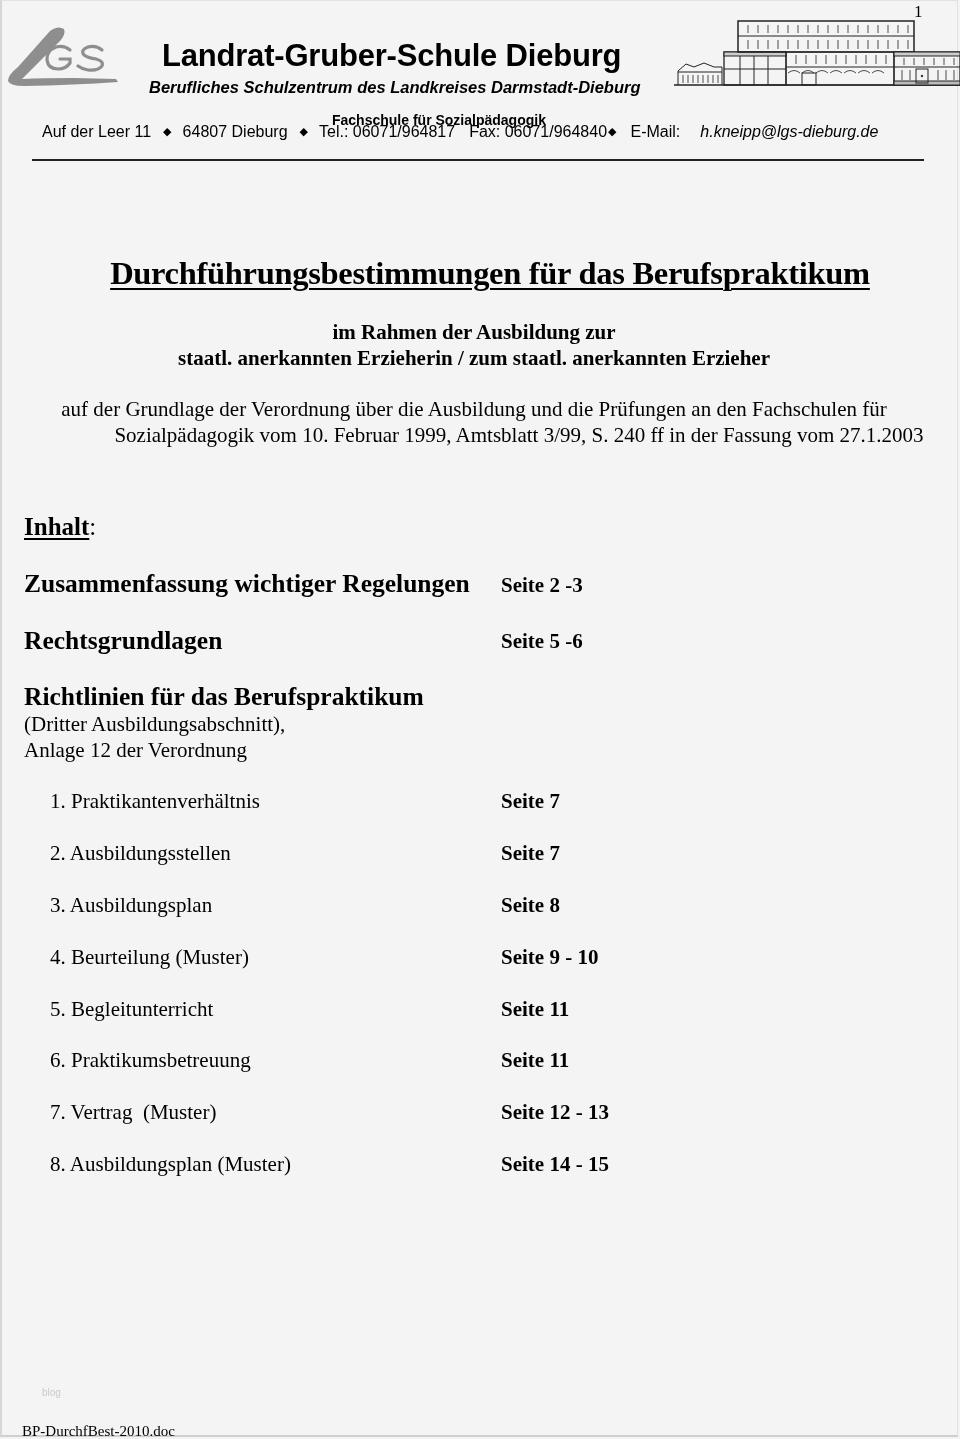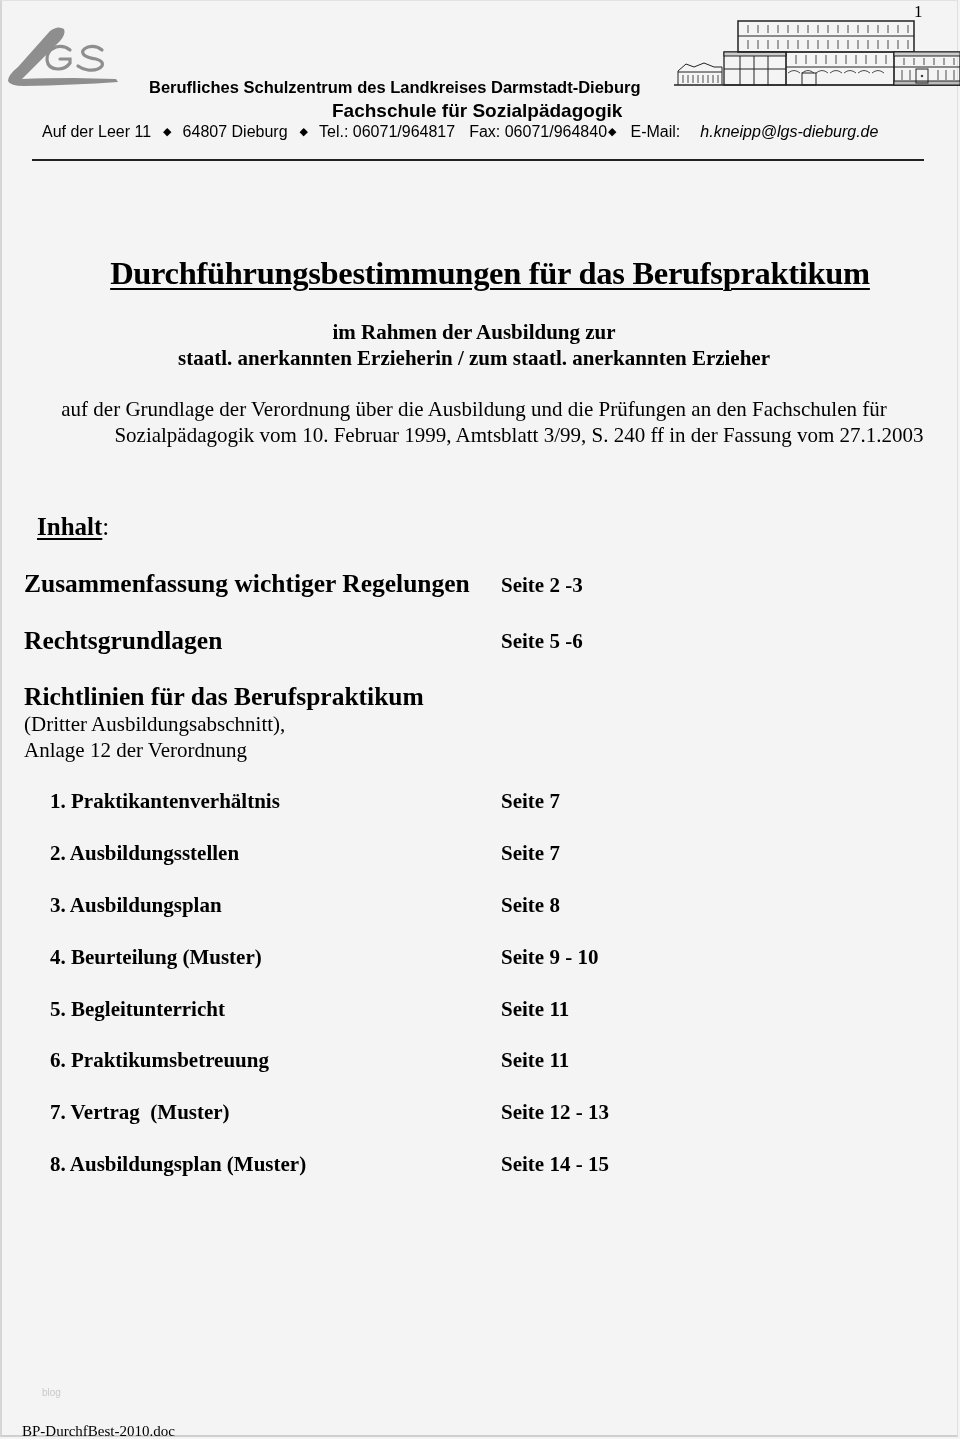--- a/index.html
+++ b/index.html
@@ -41,25 +41,26 @@
       font-weight: bold;
       letter-spacing: -0.2px;
       white-space: nowrap;
     }
     .school-sub {
       position: absolute;
       left: 147px; top: 77px;
       font-size: 16.5px;
       font-weight: bold;
       white-space: nowrap;
+      font-style: italic;
     }
     .school-dept {
       position: absolute;
-      left: 330px; top: 99px;
-      font-size: 19px;
+      left: 330px; top: 111px;
+      font-size: 14px;
       font-weight: bold;
       white-space: nowrap;
     }
     .contact-line {
       position: absolute;
       left: 40px; top: 122px;
       font-size: 16px;
       white-space: nowrap;
       display: flex;
       align-items: center;
@@ -122,21 +123,21 @@
       text-align: center;
       font-size: 21px;
       white-space: nowrap;
     }
     .basis1 { top: 396px; }
     .basis2 { top: 422px; padding-left: 45px; }
 
     
     .inhalt {
       position: absolute;
-      left: 35px; top: 512px;
+      left: 22px; top: 512px;
       font-size: 25px;
       font-weight: bold;
     }
     .inhalt u {
       text-decoration-thickness: 2px;
       text-underline-offset: 3px;
     }
     .inhalt .colon { font-weight: normal; }
 
     .toc-main {
@@ -157,21 +158,21 @@
       position: absolute;
       left: 22px;
       font-size: 21px;
       font-weight: normal;
       white-space: nowrap;
     }
     .toc-sub {
       position: absolute;
       left: 48px;
       font-size: 21px;
-      font-weight: bold;
+      font-weight: normal;
       white-space: nowrap;
     }
 
     
     .watermark {
       position: absolute;
       left: 40px; top: 1386px;
       font-size: 10px;
       color: #c9c9c9;
     }
@@ -189,20 +190,21 @@
 
   <svg class="logo" viewBox="0 0 118 64">
 
     <path d="M46 6 Q54 0 60 4 Q62 9 56 16 L18 54 Q40 53 70 53 L112 54 L114 57 Q70 60 20 61 Q6 61 4 56 Q4 50 14 42 Z" fill="#8e8e8e"></path>
 
     <path d="M66 25 Q60 20 52 22 Q42 26 43 35 Q44 44 54 44 Q62 44 66 38 L66 34 L56 34" fill="none" stroke="#8e8e8e" stroke-width="3.2" stroke-linecap="round"></path>
 
     <path d="M98 25 Q92 20 84 22 Q76 25 80 30 Q84 33 92 34 Q100 36 98 41 Q94 46 84 45 Q78 44 74 41" fill="none" stroke="#8e8e8e" stroke-width="3.2" stroke-linecap="round"></path>
   </svg>
 
+  <div class="school-name sans">Landrat-Gruber-Schule Dieburg</div>
   <div class="school-sub sans">Berufliches Schulzentrum des Landkreises Darmstadt-Dieburg</div>
   <div class="school-dept sans">Fachschule für Sozialpädagogik</div>
 
   <div class="contact-line sans">
     <span>Auf der Leer 11</span>
     <span class="diamond">◆</span>
     <span>64807 Dieburg</span>
     <span class="diamond">◆</span>
     <span>Tel.: 06071/964817</span>
     <span class="gap"></span>

